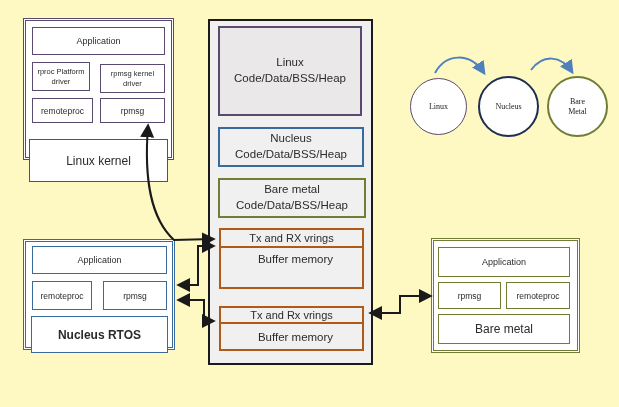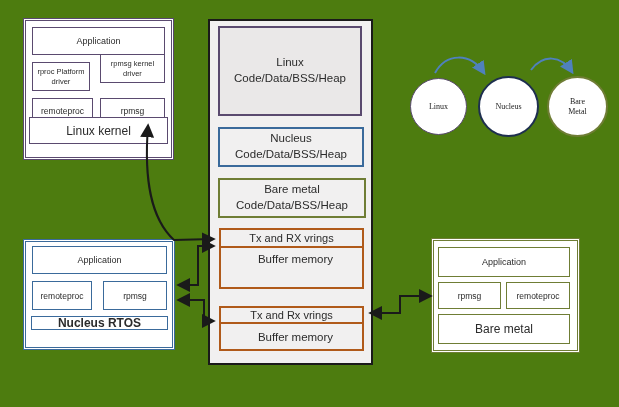--- a/index.html
+++ b/index.html
@@ -9,37 +9,37 @@
     --olive:#6f7d35;
     --orange:#b05a1a;
     --ink:#1a1a1a;
     --arrow-blue:#4f81bd;
     --colbg:#f1f0f0;
     --boxgray:#eae8e8;
     --text:#2b2b2b;
   }
   html,body{margin:0;padding:0;background:#fff;}
   .canvas{
-    position:relative;width:619px;height:407px;background:#4d7c0f;overflow:hidden;
+    position:relative;width:619px;height:407px;background:#fef9c3;overflow:hidden;
     font-family:"Liberation Sans",sans-serif;color:var(--text);
   }
   .abs{position:absolute;box-sizing:border-box;}
   .cell{
     display:flex;align-items:center;justify-content:center;text-align:center;
     box-sizing:border-box;position:absolute;background:#fff;
   }
   
   .g-linux{left:23px;top:18px;width:151px;height:142px;border:3px double var(--purple);background:#fff;}
   .g-linux .cell{border:1.5px solid var(--purple);}
   .lx-app{left:6px;top:6px;width:133px;height:28px;font-size:9px;}
   .lx-d1{left:6px;top:41px;width:58px;height:29px;font-size:7.5px;line-height:1.25;}
-  .lx-d2{left:74px;top:33px;width:65px;height:29px;font-size:7.5px;line-height:1.25;}
+  .lx-d2{left:74px;top:43px;width:65px;height:29px;font-size:7.5px;line-height:1.25;}
   .lx-rproc{left:6px;top:77px;width:61px;height:25px;font-size:8.5px;}
   .lx-rpmsg{left:74px;top:77px;width:65px;height:25px;font-size:8.5px;}
-  .lx-kernel{left:3px;top:96px;width:139px;height:27px;font-size:12px;}
+  .lx-kernel{left:3px;top:118px;width:139px;height:43px;font-size:12px;}
   
   .g-mem{left:208px;top:19px;width:165px;height:346px;border:2px solid var(--ink);background:var(--colbg);}
   .mem-two{display:flex;flex-direction:column;align-items:center;justify-content:center;
            text-align:center;font-size:11.5px;line-height:1.35;background:var(--boxgray);}
   .mem-linux{left:8px;top:5px;width:144px;height:90px;border:2px solid var(--purple);}
   .mem-nucleus{left:8px;top:106px;width:146px;height:40px;border:2px solid var(--blue);background:var(--colbg);}
   .mem-bare{left:8px;top:157px;width:148px;height:40px;border:2px solid var(--olive);background:var(--colbg);}
   .vring-box{border:2px solid var(--orange);background:var(--colbg);display:flex;flex-direction:column;}
   .vb1{left:9px;top:207px;width:145px;height:61px;}
   .vb2{left:9px;top:285px;width:145px;height:45px;}
@@ -55,21 +55,21 @@
   .c-linux{left:410px;top:78px;width:57px;height:57px;border:1.5px solid var(--purple);}
   .c-nucleus{left:478px;top:76px;width:61px;height:61px;border:2px solid var(--navy);}
   .c-bare{left:547px;top:76px;width:61px;height:61px;border:2px solid var(--olive);}
   .c-bare span{display:block;width:30px;}
   
   .g-nucleus{left:23px;top:239px;width:152px;height:111px;border:3px double var(--blue);background:#fff;}
   .g-nucleus .cell{border:1.5px solid var(--blue);}
   .nu-app{left:6px;top:4px;width:135px;height:28px;font-size:9px;}
   .nu-rproc{left:6px;top:39px;width:60px;height:29px;font-size:8.5px;}
   .nu-rpmsg{left:77px;top:39px;width:64px;height:29px;font-size:8.5px;}
-  .nu-os{left:5px;top:74px;width:137px;height:14px;font-size:12px;font-weight:bold;}
+  .nu-os{left:5px;top:74px;width:137px;height:37px;font-size:12px;font-weight:bold;}
   
   .g-bare{left:431px;top:238px;width:149px;height:115px;border:3px double var(--olive);background:#fff;}
   .g-bare .cell{border:1.5px solid var(--olive);}
   .bm-app{left:4px;top:6px;width:132px;height:30px;font-size:9px;}
   .bm-rpmsg{left:4px;top:41px;width:63px;height:27px;font-size:8.5px;}
   .bm-rproc{left:72px;top:41px;width:64px;height:27px;font-size:8.5px;}
   .bm-os{left:4px;top:73px;width:132px;height:30px;font-size:12px;}
   
   .overlay{position:absolute;left:0;top:0;width:619px;height:407px;pointer-events:none;}
   .conn{fill:none;stroke:var(--ink);stroke-width:2;}

